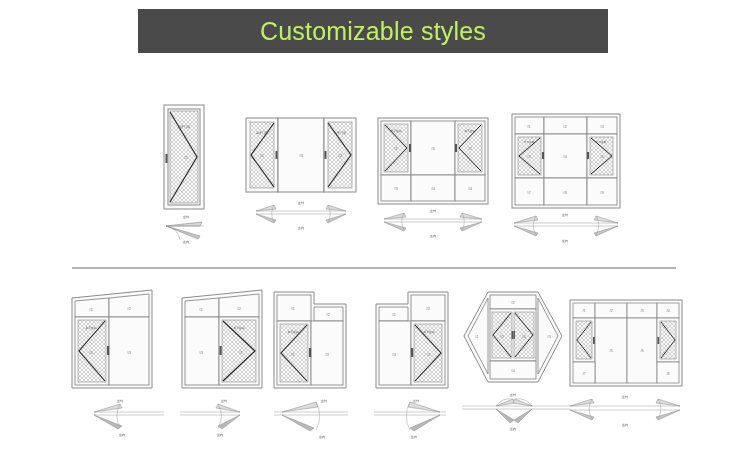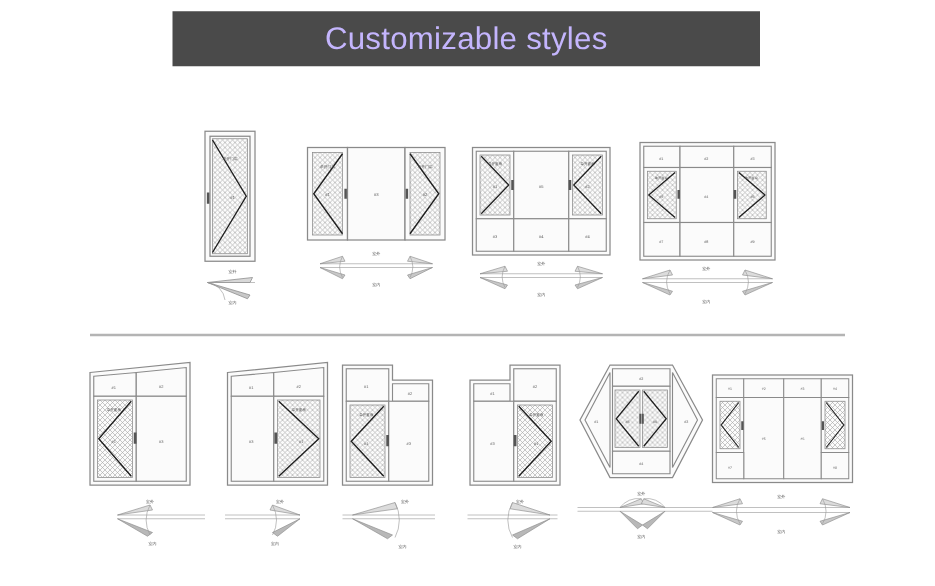--- a/index.html
+++ b/index.html
@@ -13,21 +13,21 @@
   .page{position:relative;width:748px;height:469px;}
 
   
   .banner{
     position:absolute;
     left:138px;top:9px;width:470px;height:44px;
     background:#4a4a4a;
     display:flex;align-items:center;justify-content:center;
   }
   .banner-title{
-    color:#c4b5fd;
+    color:#bef264;
     font-size:25px;
     font-weight:400;
     letter-spacing:.2px;
     font-family:"Liberation Sans", sans-serif;
     white-space:nowrap;
   }
 
   
   .divider{
     position:absolute;

